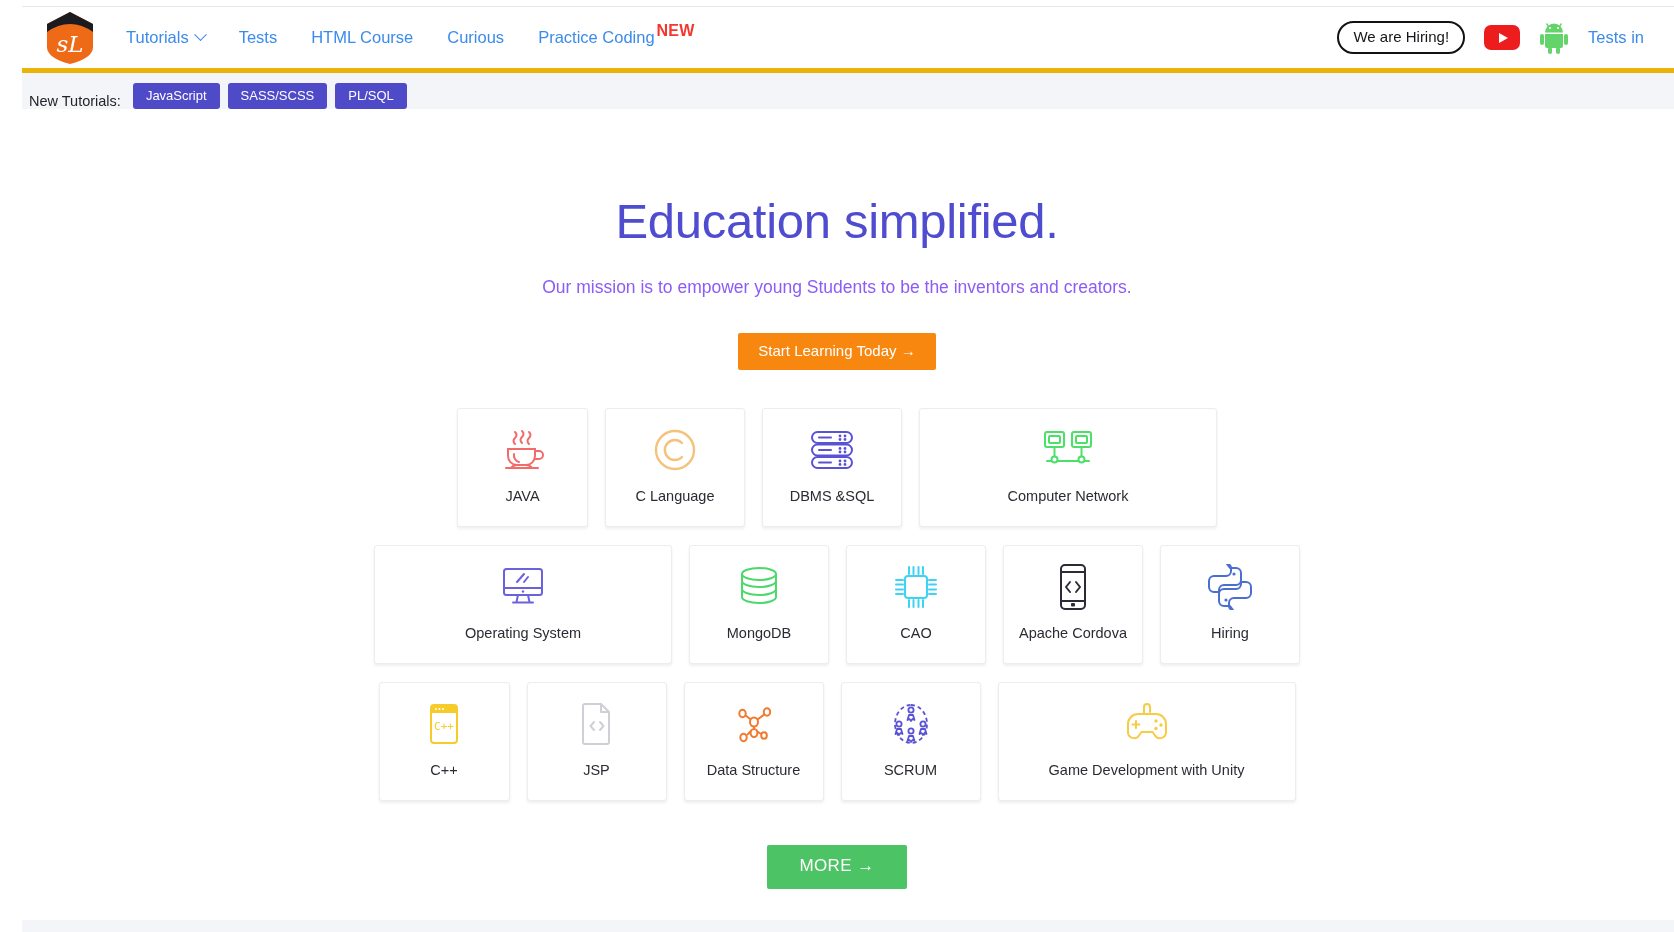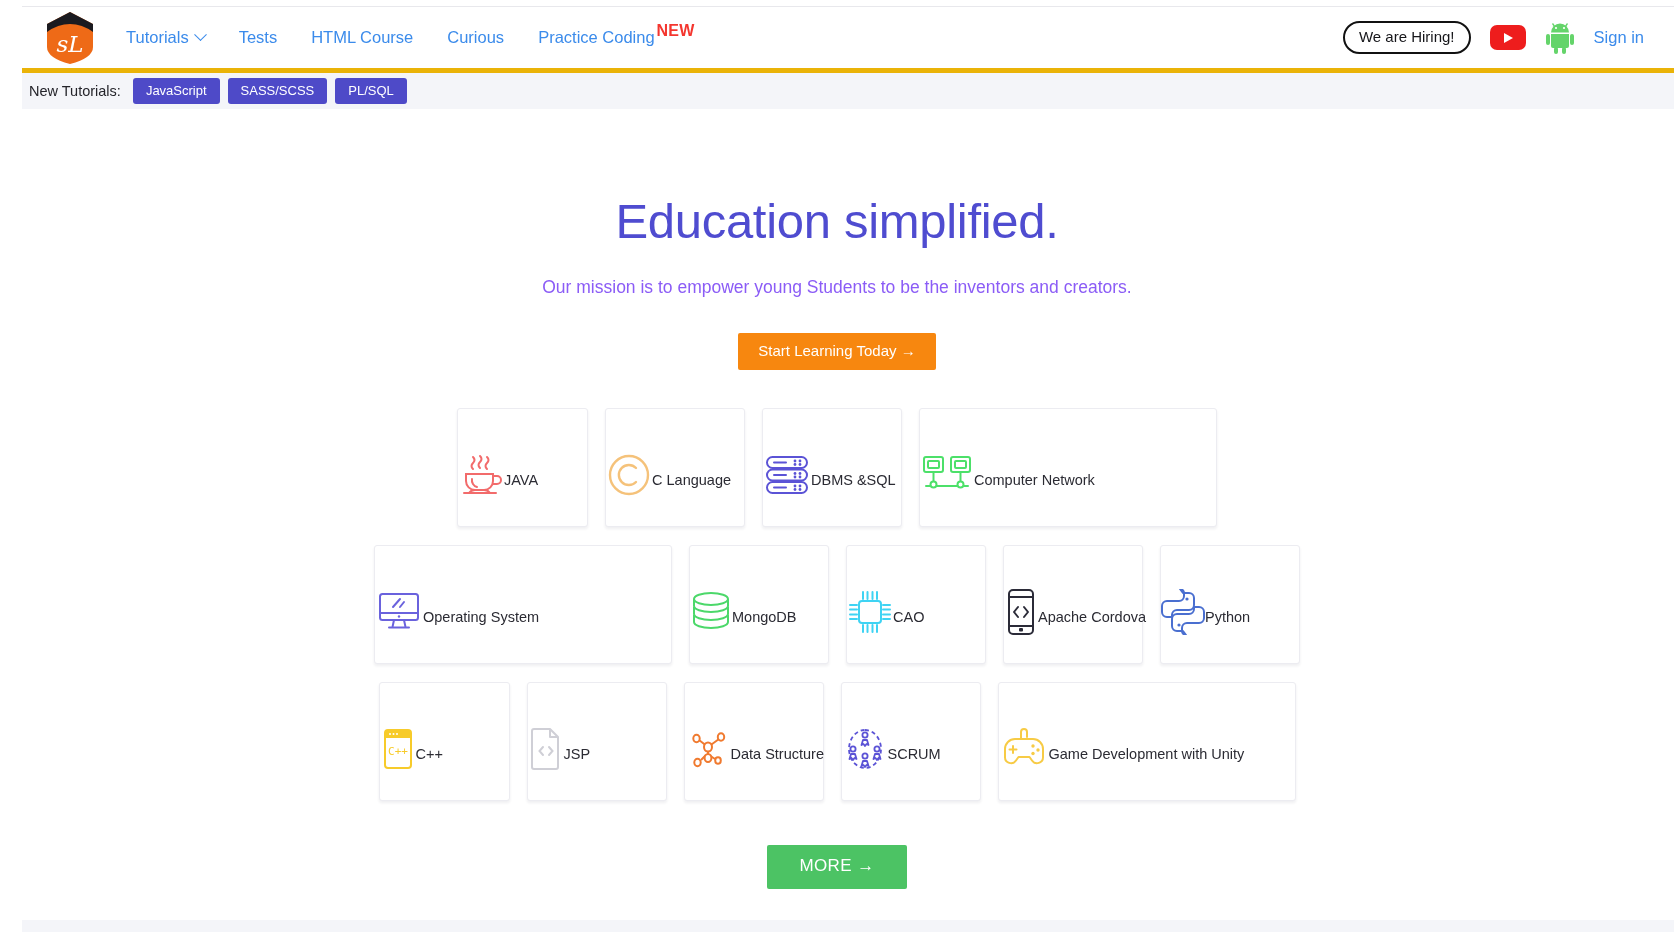--- a/index.html
+++ b/index.html
@@ -116,21 +116,21 @@
     white-space: nowrap;
   }
 
   
   .subbar {
     position: absolute;
     left: 22px; top: 73px;
     width: 1652px; height: 36px;
     background: #f4f5f9;
     display: flex;
-    align-items: center;
+    align-items: flex-end;
     padding-left: 7px;
   }
   .subbar-label {
     font-size: 14.5px;
     color: #24242a;
     margin-right: 12px;
     white-space: nowrap;
   }
   .tag {
     background: #4e4ac8;
@@ -191,21 +191,21 @@
     gap: 17px;
     margin-bottom: 18px;
   }
   .card {
     background: #ffffff;
     border: 1px solid #ececf1;
     border-radius: 3px;
     box-shadow: 0 2px 3px rgba(30,30,50,0.07);
     height: 119px;
     display: flex;
-    flex-direction: row;
+    flex-direction: column;
     align-items: center;
     justify-content: flex-start;
     padding-top: 14px;
     cursor: pointer;
     flex: 0 0 auto;
   }
   .card .icon {
     height: 54px;
     display: flex;
     align-items: center;
@@ -299,21 +299,21 @@
           <rect x="9" y="25" width="4" height="7" rx="2"></rect>
           <rect x="17" y="25" width="4" height="7" rx="2"></rect>
           <path d="M6 10.5 A9 9 0 0 1 24 10.5 z"></path>
         </g>
         <circle cx="11" cy="6" r="1.1" fill="#ffffff"></circle>
         <circle cx="19" cy="6" r="1.1" fill="#ffffff"></circle>
         <path d="M7.5 1.5 L10 5" stroke="#64d46a" stroke-width="1.3" fill="none"></path>
         <path d="M22.5 1.5 L20 5" stroke="#64d46a" stroke-width="1.3" fill="none"></path>
       </svg>
 
-      <a class="signin" href="#">Sign in</a>
+      <a class="signin" href="#">Tests in</a>
     </div>
   </div>
 
   <div class="subbar">
     <span class="subbar-label">New Tutorials:</span>
     <a class="tag" href="#">JavaScript</a>
     <a class="tag" href="#">SASS/SCSS</a>
     <a class="tag" href="#">PL/SQL</a>
   </div>
 
@@ -478,21 +478,21 @@
                        h-5 a5 5 0 0 1 -5 -5 v-6 a5 5 0 0 1 5 -5 h12 a5 5 0 0 0 5 -5 v-3
                        a4 4 0 0 0 -4 -4 z"></path>
               <path d="M22 42 h-6 a5 5 0 0 1 -5 -5 v-7 a5 5 0 0 1 5 -5 h12 a5 5 0 0 0 5 -5 v-2
                        h5 a5 5 0 0 1 5 5 v6 a5 5 0 0 1 -5 5 h-12 a5 5 0 0 0 -5 5 v3
                        a4 4 0 0 0 4 4 z"></path>
             </g>
             <circle cx="26" cy="10" r="1.6" fill="#4a6fd0"></circle>
             <circle cx="18" cy="36" r="1.6" fill="#4a6fd0"></circle>
           </svg>
         </span>
-        <span class="label">Python</span>
+        <span class="label">Hiring</span>
       </div>
     </div>
 
     <div class="row">
 
       <div class="card" style="width:131px">
         <span class="icon">
           <svg width="36" height="44" viewBox="0 0 36 44">
             <rect x="5" y="3" width="26" height="38" rx="3" fill="none" stroke="#f7cb2a" stroke-width="2"></rect>
             <path d="M5 6 a3 3 0 0 1 3 -3 h20 a3 3 0 0 1 3 3 v5 h-26 z" fill="#f7cb2a"></path>

